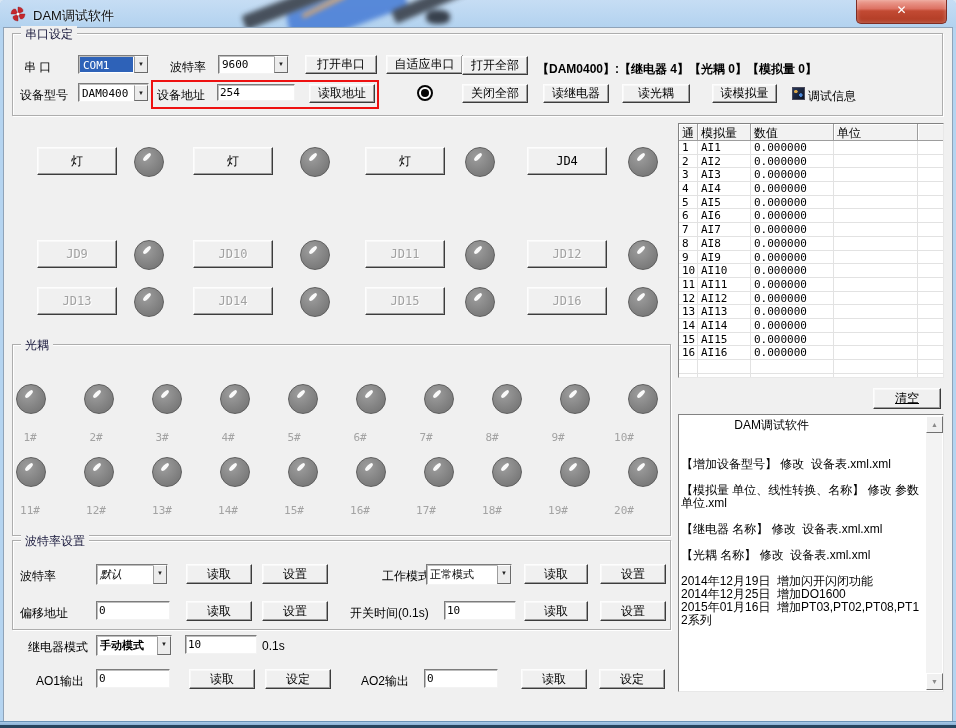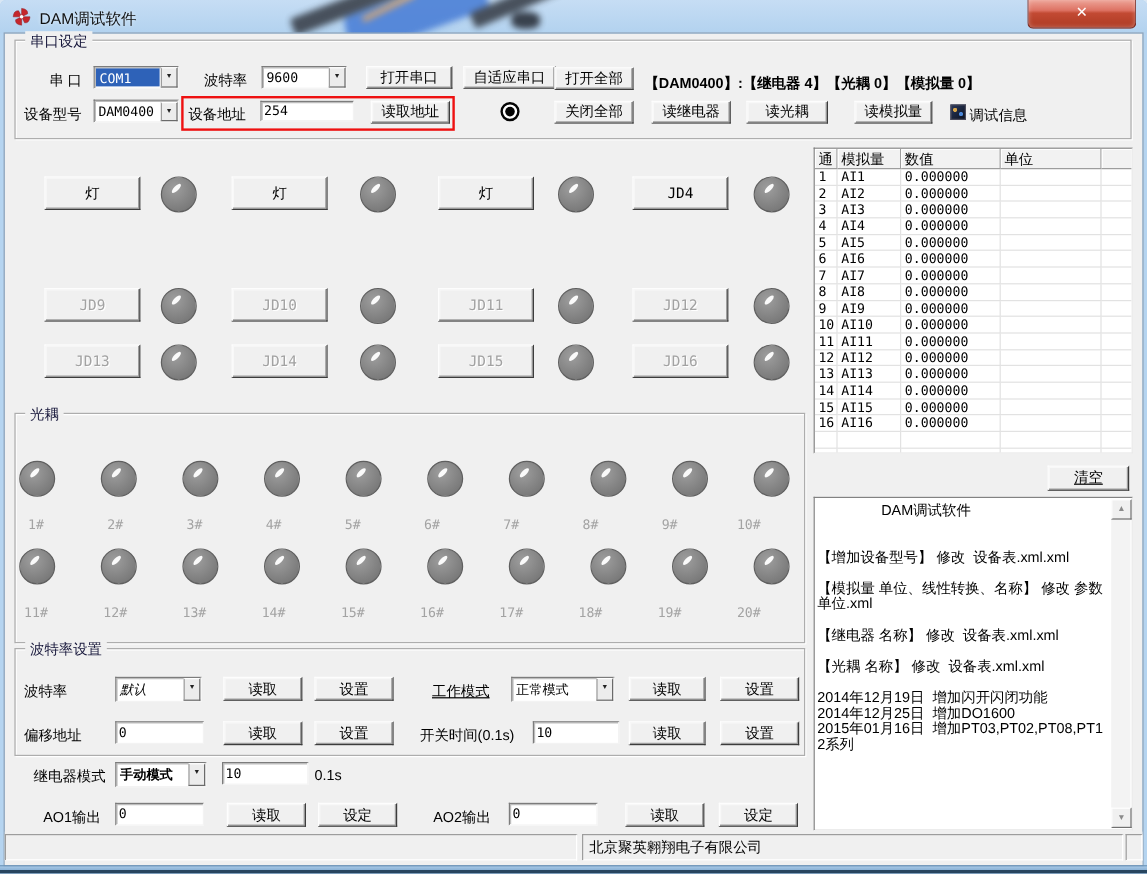--- a/index.html
+++ b/index.html
@@ -118,21 +118,21 @@
     <div class="close">
       <span>✕</span>
     </div>
   </div>
 
   <div class="client"></div>
 
   <div class="group" style="left:12px;top:33px;width:929px;height:81px;">
     <span class="glabel">串口设定</span>
   </div>
-  <span class="lab" style="left:41px;top:59px;">串  口</span>
+  <span class="lab" style="left:24px;top:59px;">串  口</span>
   <div class="combo" style="left:78px;top:55px;width:69px;">
     <span class="combo-text sel">COM1</span>
     <span class="combo-btn">▼</span>
   </div>
   <span class="lab" style="left:170px;top:59px;">波特率</span>
   <div class="combo" style="left:218px;top:55px;width:69px;">
     <span class="combo-text">9600</span>
     <span class="combo-btn">▼</span>
   </div>
   <button class="btn" style="left:305px;top:55px;width:72px;">打开串口</button>
@@ -402,21 +402,21 @@
   <div class="group" style="left:12px;top:540px;width:657px;height:88px;">
     <span class="glabel">波特率设置</span>
   </div>
   <span class="lab" style="left:20px;top:568px;">波特率</span>
   <div class="combo" style="left:96px;top:564px;width:70px;height:19px;font-style:italic;">
     <span class="combo-text" style="line-height:17px;">默认</span>
     <span class="combo-btn">▼</span>
   </div>
   <button class="btn" style="left:186px;top:564px;width:66px;height:20px;">读取</button>
   <button class="btn" style="left:262px;top:564px;width:66px;height:20px;">设置</button>
-  <span class="lab" style="left:360px;top:568px;text-decoration:underline;">工作模式</span>
+  <span class="lab" style="left:382px;top:568px;">工作模式</span>
   <div class="combo" style="left:426px;top:564px;width:84px;height:19px;">
     <span class="combo-text" style="line-height:17px;">正常模式</span>
     <span class="combo-btn">▼</span>
   </div>
   <button class="btn" style="left:524px;top:564px;width:64px;height:20px;">读取</button>
   <button class="btn" style="left:600px;top:564px;width:66px;height:20px;">设置</button>
 
   <span class="lab" style="left:20px;top:605px;">偏移地址</span>
   <input class="inp" style="left: 96px; top: 601px; width: 68px; height: 17px;" value="0">
   <button class="btn" style="left:186px;top:601px;width:66px;height:20px;">读取</button>
@@ -436,23 +436,16 @@
 
   <span class="lab" style="left:36px;top:673px;">AO1输出</span>
   <input class="inp" style="left: 96px; top: 669px; width: 68px; height: 17px;" value="0">
   <button class="btn" style="left:189px;top:669px;width:66px;height:20px;">读取</button>
   <button class="btn" style="left:265px;top:669px;width:66px;height:20px;">设定</button>
   <span class="lab" style="left:361px;top:673px;">AO2输出</span>
   <input class="inp" style="left: 424px; top: 669px; width: 68px; height: 17px;" value="0">
   <button class="btn" style="left:521px;top:669px;width:66px;height:20px;">读取</button>
   <button class="btn" style="left:599px;top:669px;width:66px;height:20px;">设定</button>
 
-  <div class="sbar">
-    <div class="pnl" style="left:0;width:477px;"></div>
-    <div class="pnl" style="left:481px;width:451px;">
-      <span>北京聚英翱翔电子有限公司</span>
-    </div>
-    <div class="pnl" style="left:934px;width:14px;"></div>
-  </div>
 
   <div class="bottomedge"></div>
   <div class="bottomline"></div>
 </div>
 
 </body></html>

